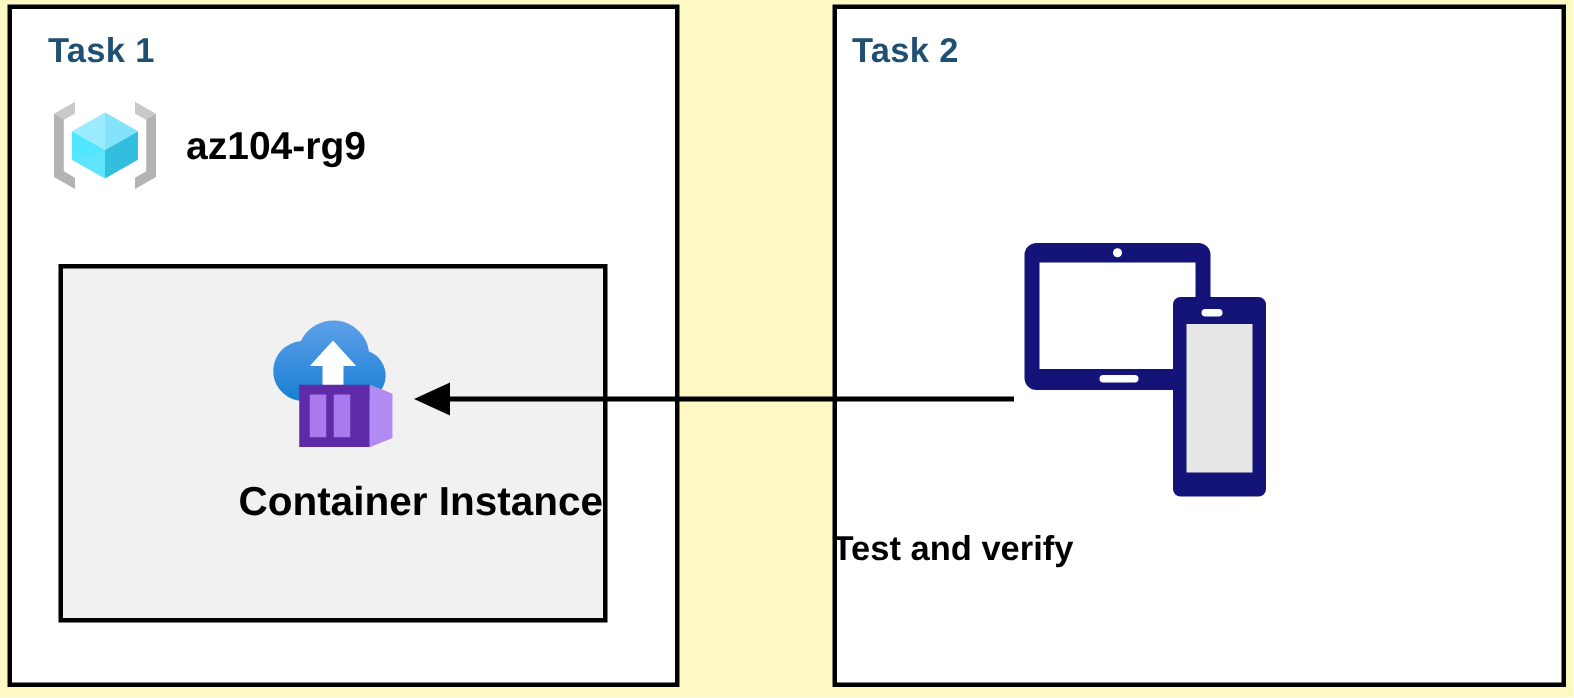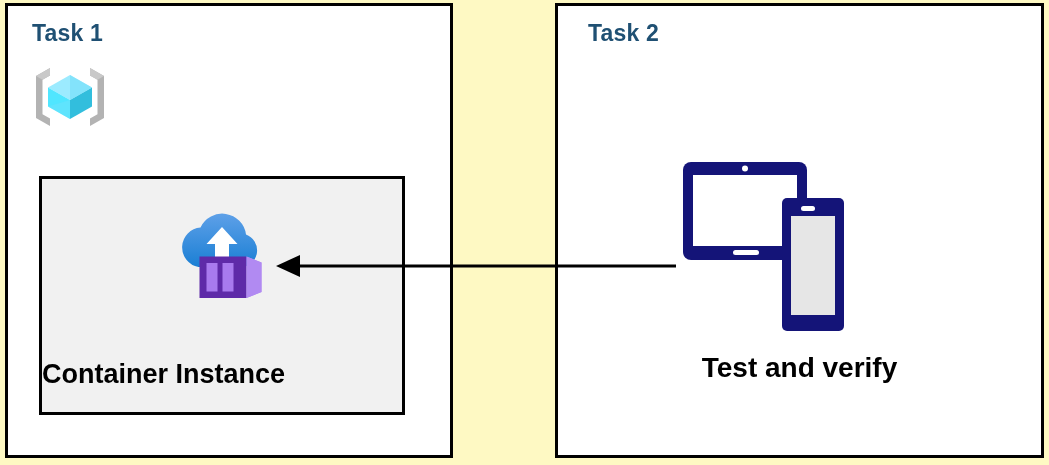--- a/index.html
+++ b/index.html
@@ -8,39 +8,39 @@
   .stage{position:relative;width:1049px;height:465px;background:#fef9c3;}
 
   
   .panel{position:absolute;background:#ffffff;border:3px solid #000000;box-sizing:border-box;}
   #panel-task1{left:5px;top:3px;width:448px;height:455px;}
   #panel-task2{left:555px;top:3px;width:489px;height:455px;}
 
   .panel-title{position:absolute;font-size:23px;font-weight:bold;color:#1F5073;
                letter-spacing:.2px;white-space:nowrap;}
   #title-task1{left:32px;top:20px;}
-  #title-task2{left:588px;top:20px;}
+  #title-task2{left:568px;top:20px;}
 
   
   .rg-row{position:absolute;left:30px;top:62px;display:flex;align-items:center;gap:14px;}
   .rg-icon{width:80px;height:70px;display:block;}
   .rg-label{font-size:26px;font-weight:bold;color:#000000;white-space:nowrap;line-height:1;}
 
   
   #container-card{position:absolute;left:39px;top:176px;width:366px;height:239px;
                   background:#F1F1F1;border:3px solid #000000;box-sizing:border-box;}
   .ci-icon{position:absolute;left:50%;top:22px;transform:translateX(-50%);
            width:105px;height:105px;display:block;}
-  .ci-label{position:absolute;left:0;right:0;top:140px;text-align:left;
-            font-size:27px;font-weight:bold;color:#000000;white-space:nowrap;margin-top:40px;}
+  .ci-label{position:absolute;left:0;right:0;top:140px;text-align:right;
+            font-size:27px;font-weight:bold;color:#000000;white-space:nowrap;}
 
   
   #devices-icon{position:absolute;left:679px;top:158px;width:190px;height:180px;display:block;}
-  #devices-label{position:absolute;left:555px;width:489px;top:352px;text-align:center;
-                 font-size:28px;font-weight:bold;color:#000000;white-space:nowrap;}
+  #devices-label{position:absolute;left:555px;width:489px;top:352px;text-align:left;
+                 font-size:23px;font-weight:bold;color:#000000;white-space:nowrap;}
 
   
   #flow-arrow{position:absolute;left:270px;top:250px;width:410px;height:32px;display:block;}
 </style>
 </head>
 <body>
 
 <div class="stage">
 
   
@@ -62,20 +62,21 @@
         <path d="M40 13 L62 25.5 L40 38 L18 25.5 Z" fill="#9CEBFF"></path>
 
         <path d="M18 25.5 L40 38 L40 57 L18 44.5 Z" fill="#50E6FF"></path>
 
         <path d="M62 25.5 L62 44.5 L40 57 L40 38 Z" fill="#32BEDD"></path>
 
         <path d="M40 13 L62 25.5 L40 38 Z" fill="#7BE0FA" opacity="0.75"></path>
         <path d="M18 44.5 L40 38 L40 57 Z" fill="#7BE0FA" opacity="0.35"></path>
       </svg>
     </span>
+    <span class="rg-label">az104-rg9</span>
   </div>
 
   
   <div id="container-card">
     <span>
       <svg class="ci-icon" viewBox="0 0 105 105" xmlns="http://www.w3.org/2000/svg">
         <defs>
           <linearGradient id="cloudGrad" x1="0" y1="0" x2="0" y2="1">
             <stop offset="0%" stop-color="#5EA0E8"></stop>
             <stop offset="100%" stop-color="#1A7FD4"></stop>

